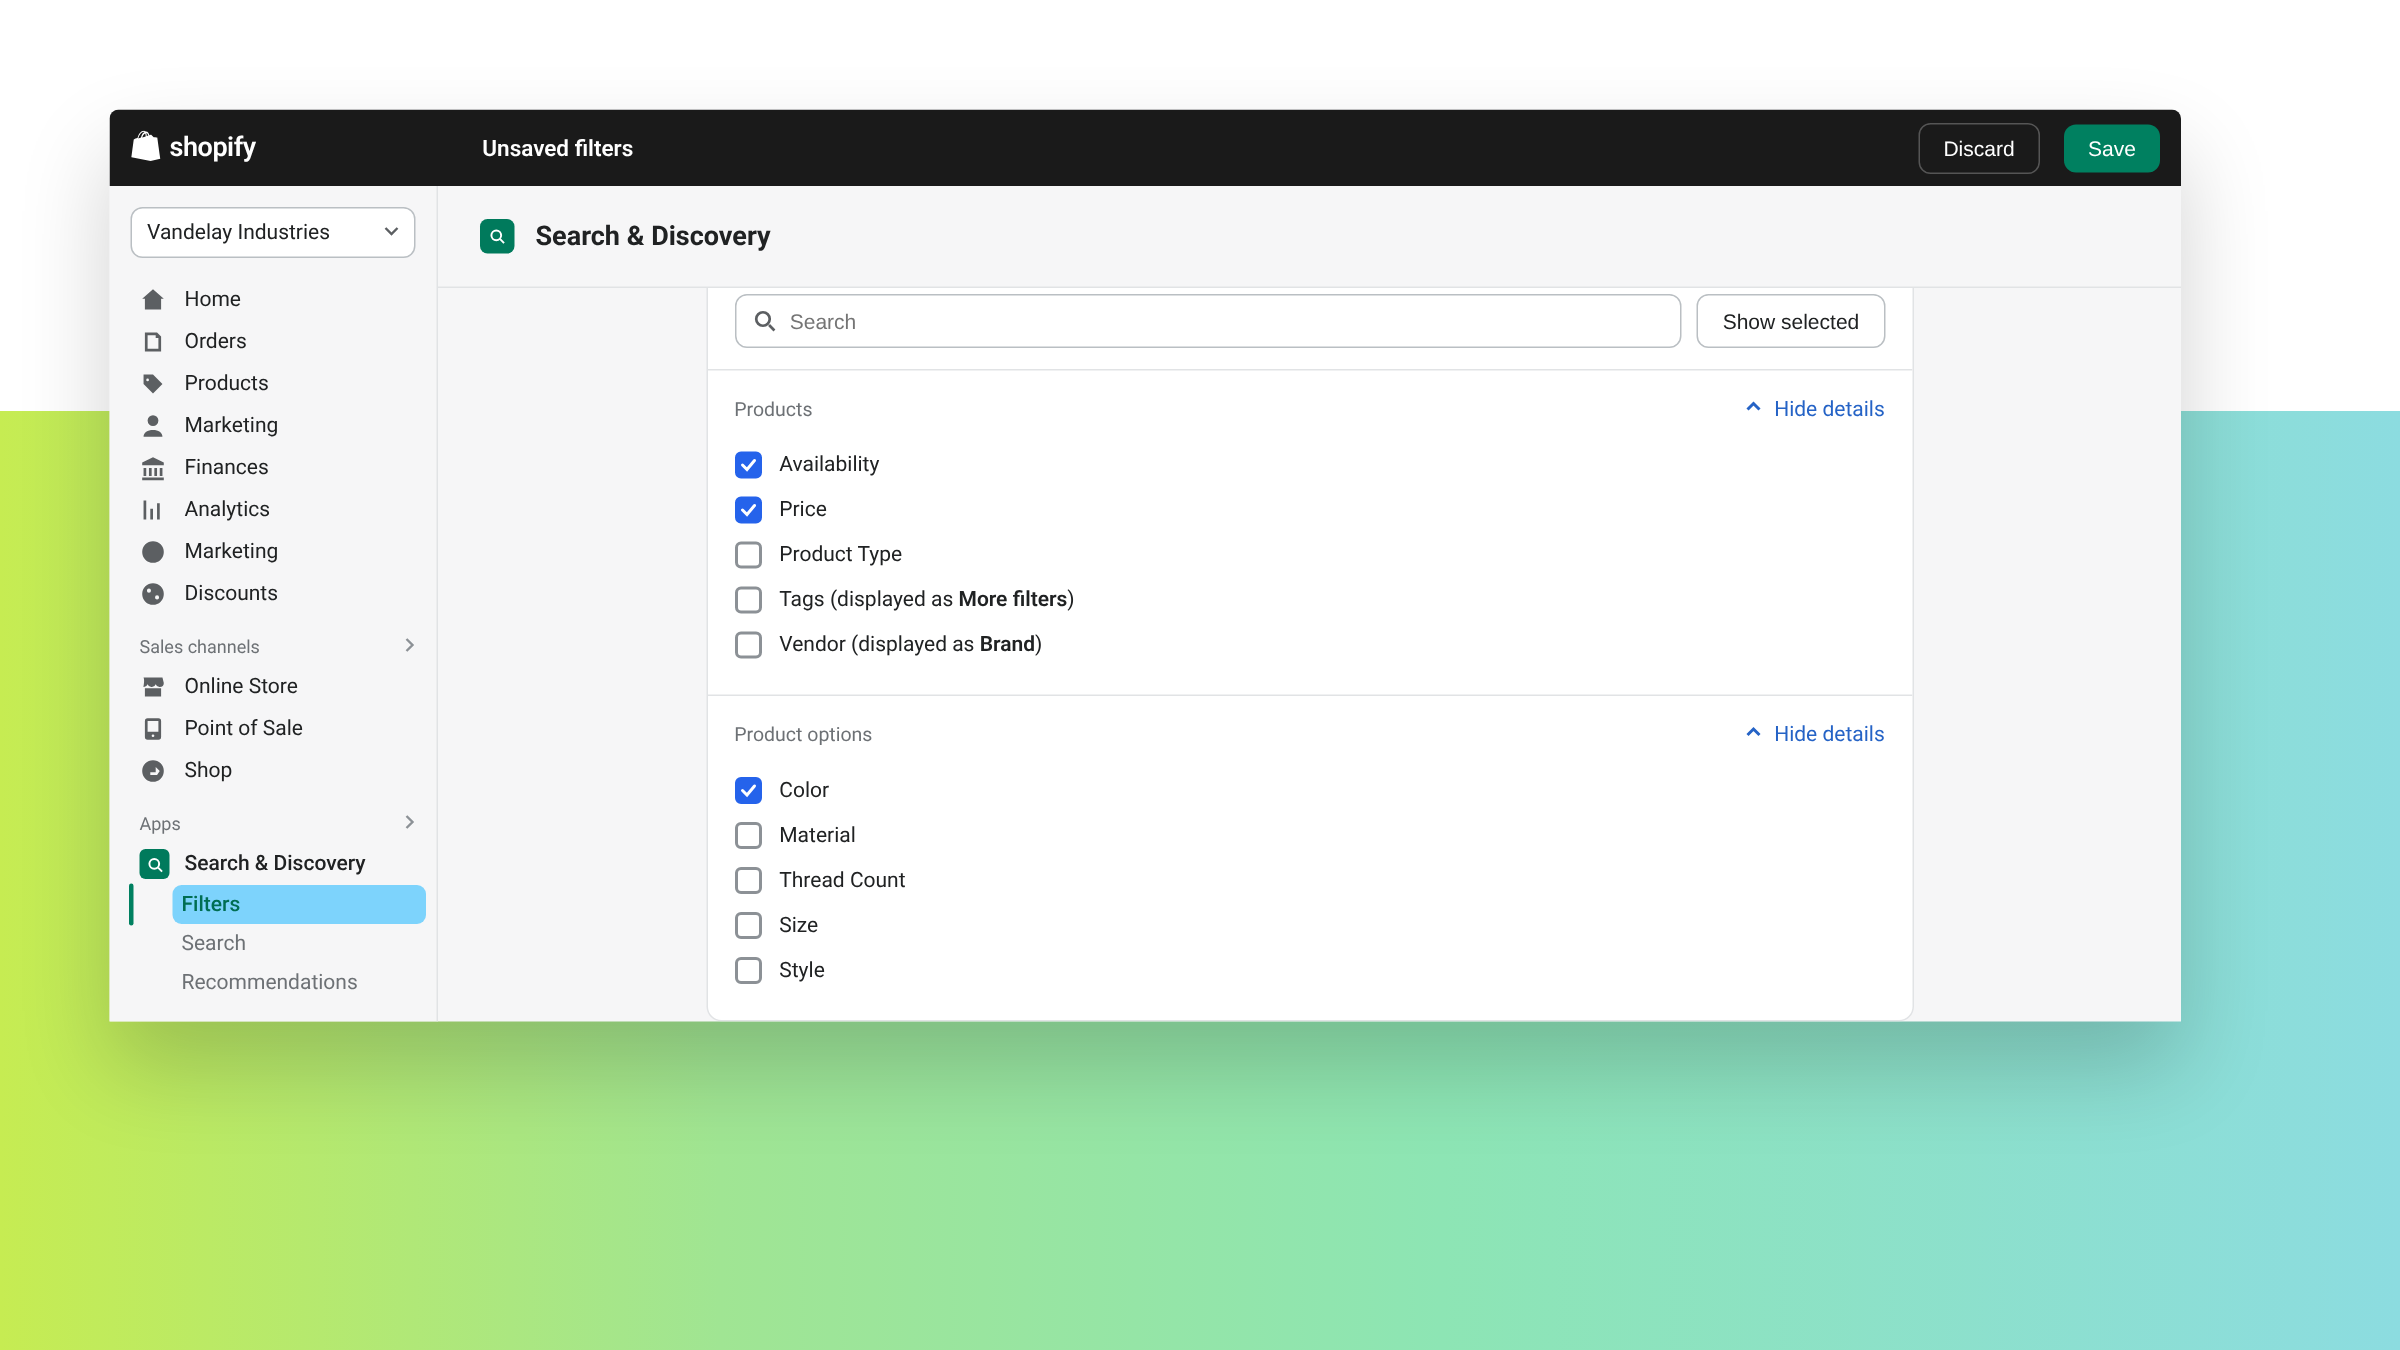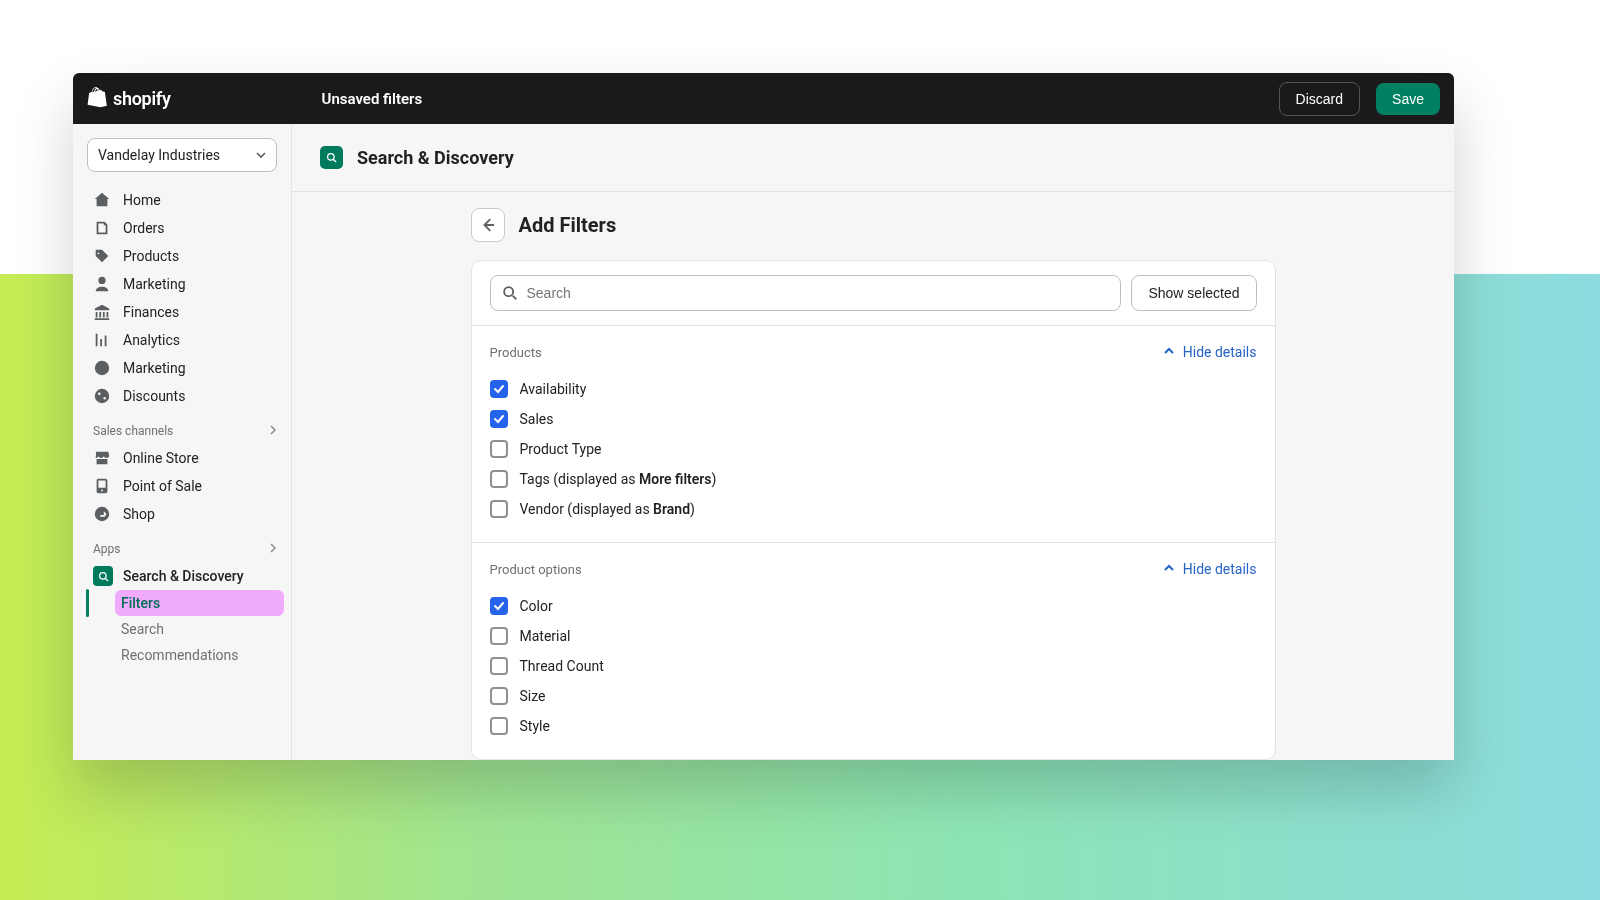--- a/index.html
+++ b/index.html
@@ -8,21 +8,21 @@
   background: linear-gradient(90deg, #c6ec52 0%, #a0e593 30%, #8de5b4 60%, #8cdce0 100%);
   width: 1600px;
   height: 900px;
   overflow: hidden;
 }
 .app-window {
   position: absolute;
   left: 73px;
   top: 73px;
   width: 1381px;
-  height: 687px;
+  height: 608px;
   background: #f6f6f7;
   box-shadow: 0 30px 60px rgba(0,0,0,0.18);
   border-radius: 6px 6px 0 0;
   overflow: hidden;
 }
 .topbar {
   height: 51px;
   background: #1a1a1a;
   display: flex;
   align-items: center;
@@ -69,21 +69,21 @@
   display: flex; align-items: center; gap: 12px;
   height: 28px; padding: 0 6px; font-size: 14px; color:#202223;
   border-radius: 4px; cursor: pointer;
 }
 .nav-icon { width:18px; height:18px; display:flex; align-items:center; justify-content:center; color:#5c5f62; }
 .nav-icon svg { width:18px; height:18px; }
 .section-label { font-size:12px; color:#6d7175; padding: 14px 6px 6px; display:flex; justify-content:space-between; align-items:center; }
 .section-label .chev { color:#8c9196; }
 .nav-sub { padding-left: 28px; }
 .nav-sub .nav-item { height:26px; font-size:14px; color:#6d7175; }
-.nav-sub .nav-item.active { background:#f0abfc; color:#006e52; font-weight:500; position:relative; border-radius:6px; }
+.nav-sub .nav-item.active { background:#7dd3fc; color:#006e52; font-weight:500; position:relative; border-radius:6px; }
 .nav-sub .nav-item.active::before { content:""; position:absolute; left:-29px; top:-1px; bottom:-1px; width:3px; background:#008060; border-radius:2px; }
 .nav-app { display:flex; align-items:center; gap:10px; height:28px; padding:0 6px; font-size:14px; color:#202223; cursor:pointer; font-weight:500; }
 .app-icon { width:20px; height:20px; background:#007a5c; border-radius:4px; display:flex; align-items:center; justify-content:center; }
 .app-icon svg { width:13px; height:13px; fill:#fff; }
 
 .main { flex:1; display:flex; flex-direction:column; }
 .subheader { height:68px; display:flex; align-items:center; gap:14px; padding:0 28px; border-bottom:1px solid #e1e3e5; }
 .subheader .app-icon { width:23px; height:23px; border-radius:5px; }
 .subheader-title { font-size:18px; font-weight:700; color:#202223; }
 
@@ -316,21 +316,21 @@
                       </svg>
                     </div>
                     <span>Availability</span>
                   </div>
                   <div class="filter-row">
                     <div class="checkbox checked">
                       <svg viewBox="0 0 12 12">
                         <path d="M2 6l3 3 5-6" stroke="#fff" stroke-width="2" fill="none" stroke-linecap="round"></path>
                       </svg>
                     </div>
-                    <span>Sales</span>
+                    <span>Price</span>
                   </div>
                   <div class="filter-row">
                     <div class="checkbox"></div>
                     <span>Product Type</span>
                   </div>
                   <div class="filter-row">
                     <div class="checkbox"></div>
                     <span>Tags (displayed as <b>More filters</b>)</span>
                   </div>
                   <div class="filter-row">

